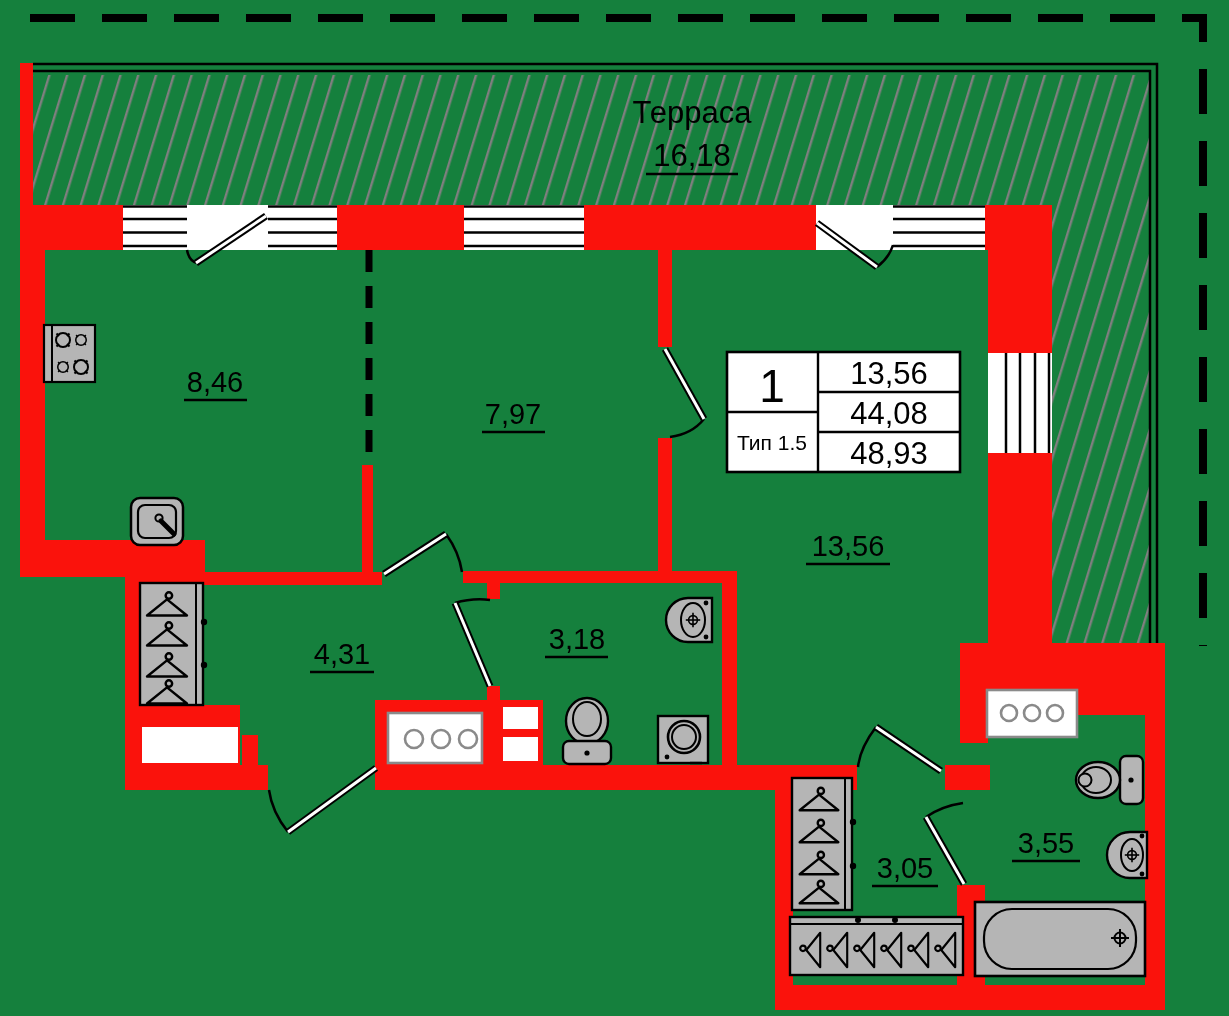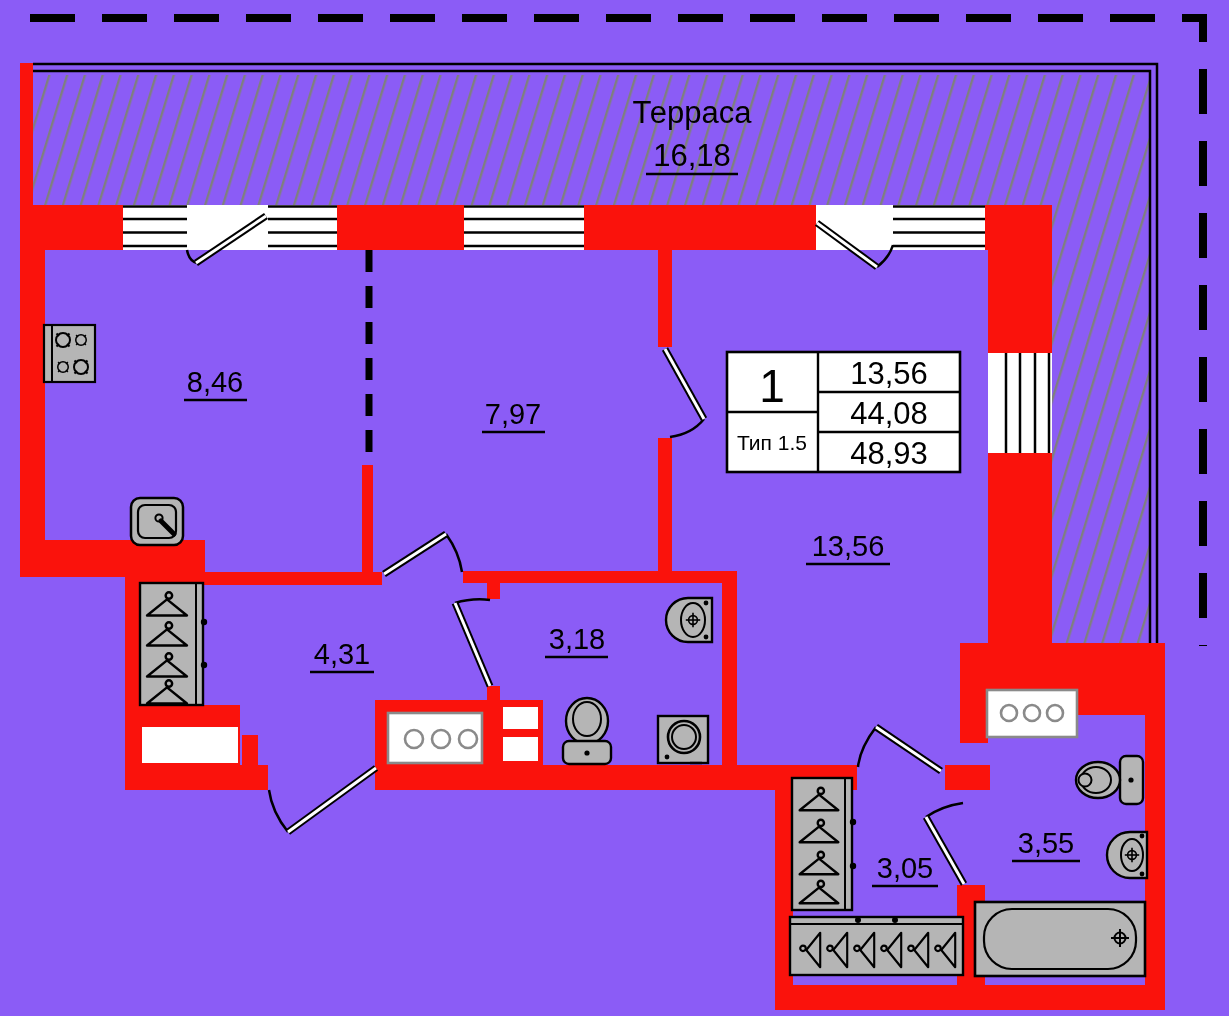--- a/index.html
+++ b/index.html
@@ -5,21 +5,21 @@
   :root{
     --wall:#fa120c;
     --fixture:#b5b5b5;
     --hatch:#7f7f7f;
     --outline:#111111;
   }
   html,body{margin:0;padding:0;background:#ffffff;}
   .plan-wrap{
     position:relative;
     width:1229px;height:1016px;
-    background:#8b5cf6;
+    background:#15803d;
     font-family:"Liberation Sans", sans-serif;
   }
   svg{position:absolute;left:0;top:0;}
   text{
     font-family:"Liberation Sans", sans-serif;
     fill:#000;
   }
   .room-label{font-size:29px;}
   .terrace-label{font-size:31px;}
   .info-num{font-size:31px;}

